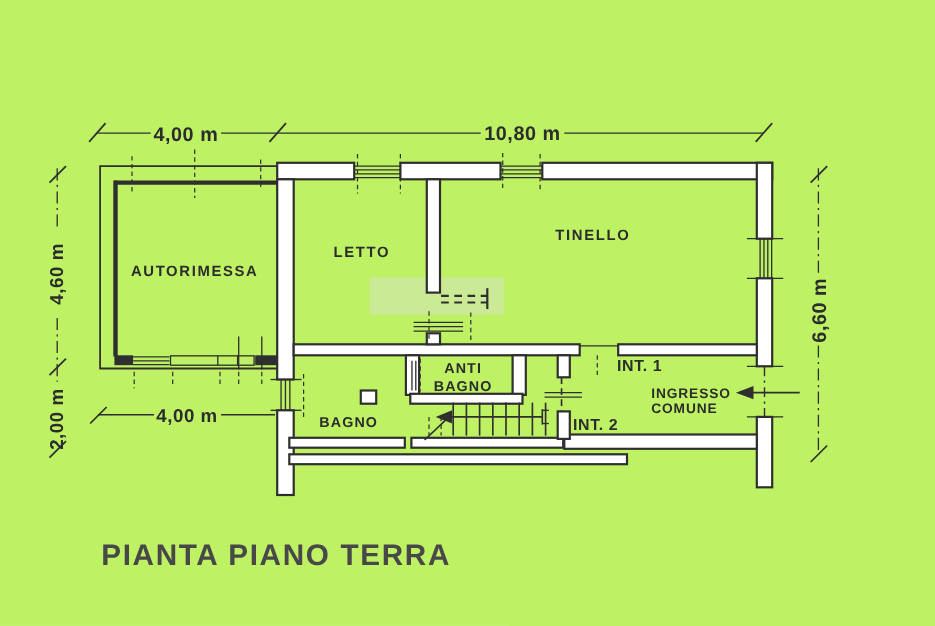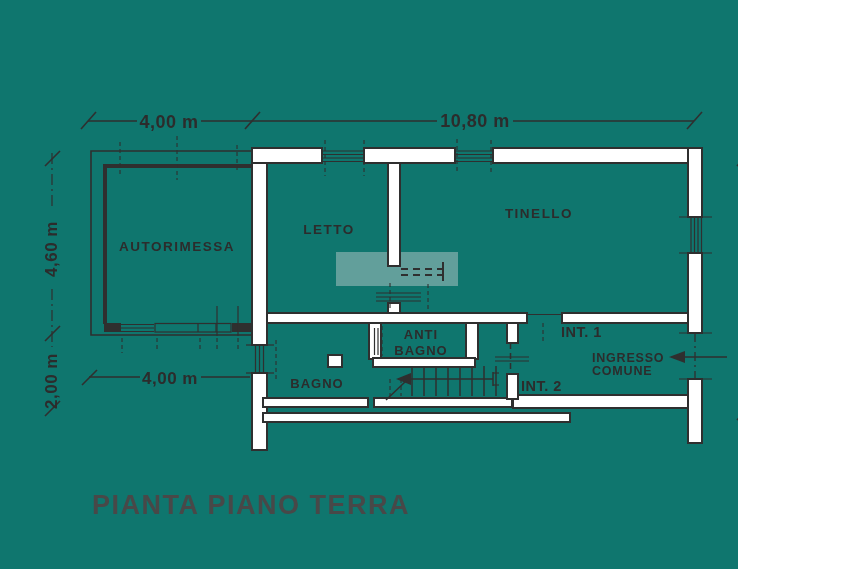--- a/index.html
+++ b/index.html
@@ -1,16 +1,16 @@
 <!DOCTYPE html>
 <html><head>
 <meta charset="utf-8">
 <style>
   html,body{margin:0;padding:0;background:#fff;}
-  #page{position:relative;width:738px;height:569px;background:#0f766e;overflow:hidden;
+  #page{position:relative;width:850px;height:569px;background:#bef264;overflow:hidden;
         font-family:"Liberation Sans",sans-serif;}
   svg{display:block;}
   .w   {fill:#ffffff;stroke:#2f2f2f;stroke-width:2;}
   .fw  {fill:#2f2f2f;stroke:none;}
   .ln  {stroke:#2f2f2f;stroke-width:1.2;fill:none;}
   .ln15{stroke:#2f2f2f;stroke-width:1.5;fill:none;}
   .thk {stroke:#2f2f2f;stroke-width:4;fill:none;}
   .thk2{stroke:#2f2f2f;stroke-width:2;fill:none;}
   .out {stroke:#2f2f2f;stroke-width:1.6;fill:none;}
   .dsh {stroke:#2f2f2f;stroke-width:1.1;stroke-dasharray:4 3;fill:none;}

